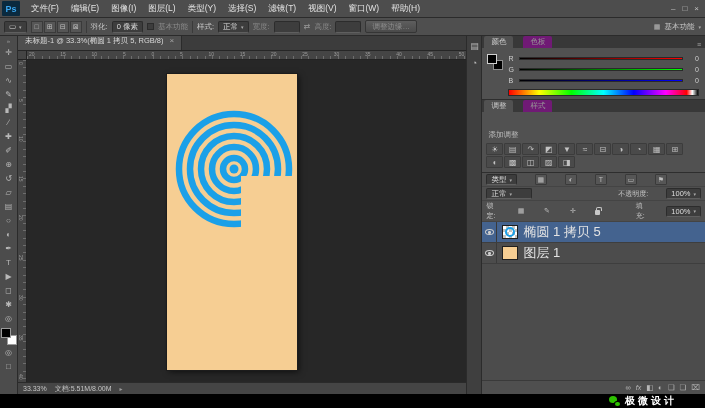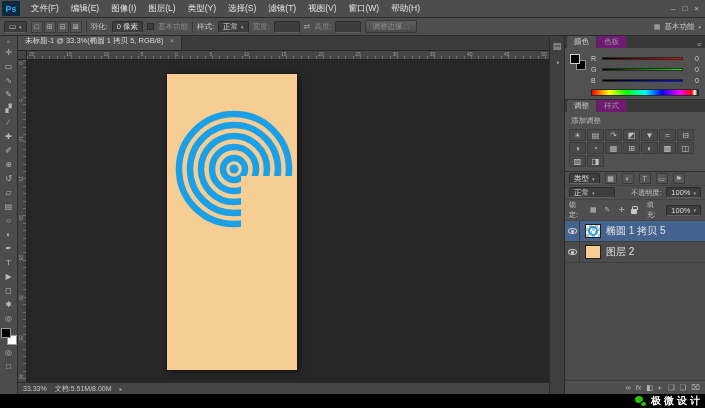--- a/index.html
+++ b/index.html
@@ -69,77 +69,77 @@
 
   .statusbar{flex:0 0 12px;background:#454545;border-top:1px solid #2a2a2a;display:flex;align-items:center;gap:8px;
              padding:0 5px;font-size:7px;color:#c5c5c5}
   .status-arrow{font-size:6px;color:#9a9a9a}
 
   .dockstrip{flex:0 0 16px;background:#3f3f3f;border-left:1px solid #2b2b2b;border-right:1px solid #2b2b2b;
              display:flex;flex-direction:column;align-items:center;gap:7px;padding-top:5px;font-size:9px;color:#b8b8b8}
 
   
   .panels{flex:0 0 140px;background:#434343;display:flex;flex-direction:column;min-height:0}
-  .ptabs{flex:0 0 13px;background:#383838;display:flex;align-items:flex-end;gap:1px;padding-left:2px}
+  .ptabs{flex:0 0 13px;background:#383838;display:flex;align-items:flex-end;gap:10px;padding-left:2px}
   .ptab{padding:1px 7px 1px;font-size:7.5px;color:#cecece;background:#515151;border-radius:2px 2px 0 0}
   .ptab.inactive{background:#701a75;color:#979797}
   .pmenu{margin-left:auto;padding-right:4px;color:#aaa;font-size:7px}
   .pbody{background:#515151;border-bottom:1px solid #2e2e2e}
 
   
   .color-body{position:relative;height:52px;padding:5px 6px 3px 26px}
   .cp-swatches{position:absolute;left:5px;top:6px;width:16px;height:16px}
   .cp-swatches .fg{position:absolute;left:0;top:0;width:10px;height:10px;border:1px solid #cfcfcf;z-index:2}
   .cp-swatches .bg{position:absolute;right:0;bottom:0;width:10px;height:10px;border:1px solid #8f8f8f}
   .chan{display:flex;align-items:center;gap:4px;height:11px}
   .chan .lbl{width:7px;font-size:7px;color:#d0d0d0}
   .chan .track{flex:1;height:3px;border:1px solid #2a2a2a;background:linear-gradient(to right,#000,var(--to))}
   .chan .val{width:12px;text-align:right;font-size:7px;color:#d0d0d0}
   .spectrum{height:7px;margin-top:3px;border:1px solid #2a2a2a;
             background:linear-gradient(to right,#f00 0%,#ff0 16%,#0f0 33%,#0ff 50%,#00f 66%,#f0f 83%,#f00 94%,#fff 97%,#000 100%)}
 
   
-  .adj-body{padding:3px 4px 4px}
+  .adj-body{padding:17px 4px 4px}
   .adj-label{font-size:7.5px;color:#bdbdbd;margin:1px 0 3px 2px}
   .adj-grid{display:flex;flex-wrap:wrap;gap:1px}
   .adj-grid span{width:17px;height:12px;display:flex;align-items:center;justify-content:center;font-size:8px;
                  color:#c3c3c3;background:#4a4a4a;border:1px solid #3c3c3c;border-radius:1px}
 
   
   .layers-group{flex:1;display:flex;flex-direction:column;min-height:0}
   .layers-body{flex:1;background:#4f4f4f;display:flex;flex-direction:column;min-height:0}
-  .lrow{display:flex;align-items:center;gap:5px;padding:0 4px;flex:0 0 14px;border-bottom:1px solid #444}
+  .lrow{display:flex;align-items:center;gap:18px;padding:0 4px;flex:0 0 14px;border-bottom:1px solid #444}
   .lrow .spacer{flex:1}
   .ficon{width:12px;height:11px;display:flex;align-items:center;justify-content:center;font-size:7px;color:#bdbdbd;
          background:#565656;border:1px solid #3a3a3a;border-radius:1px}
   .licon{width:10px;height:10px;display:flex;align-items:center;justify-content:center;font-size:7px;color:#bdbdbd}
   .small-lbl{font-size:7px;color:#c5c5c5}
   .mini-lock{width:6px;height:5px;background:#c8c8c8;border-radius:1px;position:relative;margin-top:2px}
   .mini-lock::before{content:"";position:absolute;top:-3px;left:1px;width:4px;height:3px;border:1px solid #c8c8c8;
                      border-bottom:none;border-radius:2px 2px 0 0}
   .layer-list{flex:1;background:#4c4c4c;overflow:hidden}
   .layer-row{height:21px;display:flex;align-items:center;border-bottom:1px solid #3e3e3e}
   .layer-row.selected{background:#44638f}
   .eye-cell{width:15px;height:100%;display:flex;align-items:center;justify-content:center;border-right:1px solid #3a3a3a}
   .eye{width:9px;height:6px;border:1px solid #cfcfcf;border-radius:50%;position:relative}
   .eye::after{content:"";position:absolute;left:2.5px;top:1px;width:2.5px;height:2.5px;background:#cfcfcf;border-radius:50%}
   .thumb{flex:0 0 16px;width:16px;height:14px;margin:0 5px;border:1px solid #1f1f1f;position:relative}
   .thumb.checker{background-color:#fff;
     background-image:linear-gradient(45deg,#c2c2c2 25%,transparent 25%,transparent 75%,#c2c2c2 75%),
                      linear-gradient(45deg,#c2c2c2 25%,transparent 25%,transparent 75%,#c2c2c2 75%);
     background-size:6px 6px;background-position:0 0,3px 3px}
   .thumb .ring{position:absolute;left:2px;top:1px;width:10px;height:10px;border:2.5px solid #1BA0E8;border-radius:50%}
-  .layer-name{font-size:10px;color:#e3e3e3;white-space:nowrap}
+  .layer-name{font-size:13px;color:#e3e3e3;white-space:nowrap}
   .row-lock{margin-left:auto;margin-right:7px}
   .layers-footer{flex:0 0 14px;border-top:1px solid #3a3a3a;background:#4f4f4f;display:flex;align-items:center;
                  justify-content:flex-end;gap:5px;padding:0 5px;font-size:7.5px;color:#b8b8b8}
   .layers-footer .fx{font-style:italic;font-size:7px}
 
   
-  .watermark{flex:0 0 12px;background:#000;display:flex;align-items:center;justify-content:flex-end;padding-right:2px}
+  .watermark{flex:0 0 12px;background:#000;display:flex;align-items:center;justify-content:flex-end;padding-right:28px}
   .wechat{width:11px;height:10px;position:relative;margin-right:5px}
   .wechat::before{content:"";position:absolute;left:0;top:0;width:8px;height:7px;background:var(--wc,#2DC100);border-radius:50%}
   .wechat::after{content:"";position:absolute;right:0;bottom:0;width:5px;height:4.5px;background:var(--wc,#2DC100);
                  border-radius:50%;box-shadow:0 0 0 1px #000}
   .wm-text{color:#fff;font-size:10px;font-weight:bold;letter-spacing:3px}
 </style>
 </head>
 <body>
 
 <div class="app">
@@ -400,21 +400,21 @@
               <span class="thumb checker">
                   <span class="ring" style="border-color: rgb(27, 160, 232);"></span>
                 </span>
               <span class="layer-name">椭圆 1 拷贝 5</span>
             </div>
             <div class="layer-row">
               <span class="eye-cell">
                   <span class="eye"></span>
                 </span>
               <span class="thumb" style="background: rgb(246, 206, 147);"></span>
-              <span class="layer-name">图层 2</span>
+              <span class="layer-name">图层 1</span>
             </div>
           </div>
 
           <div class="layers-footer">
             <span>∞</span>
             <span class="fx">fx</span>
             <span>◧</span>
             <span>◐</span>
             <span>❑</span>
             <span>❏</span>

